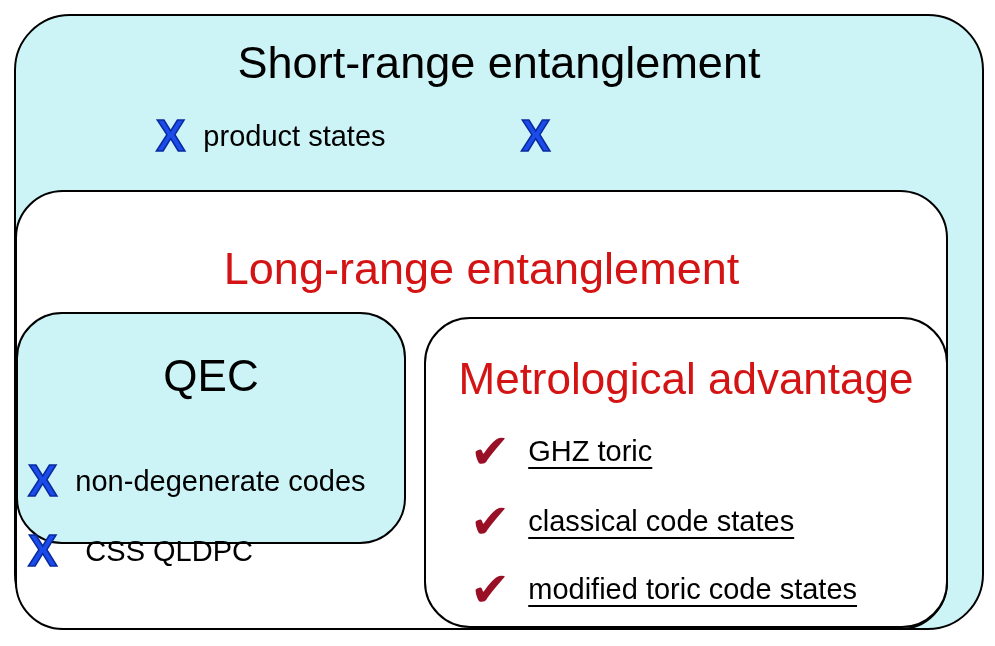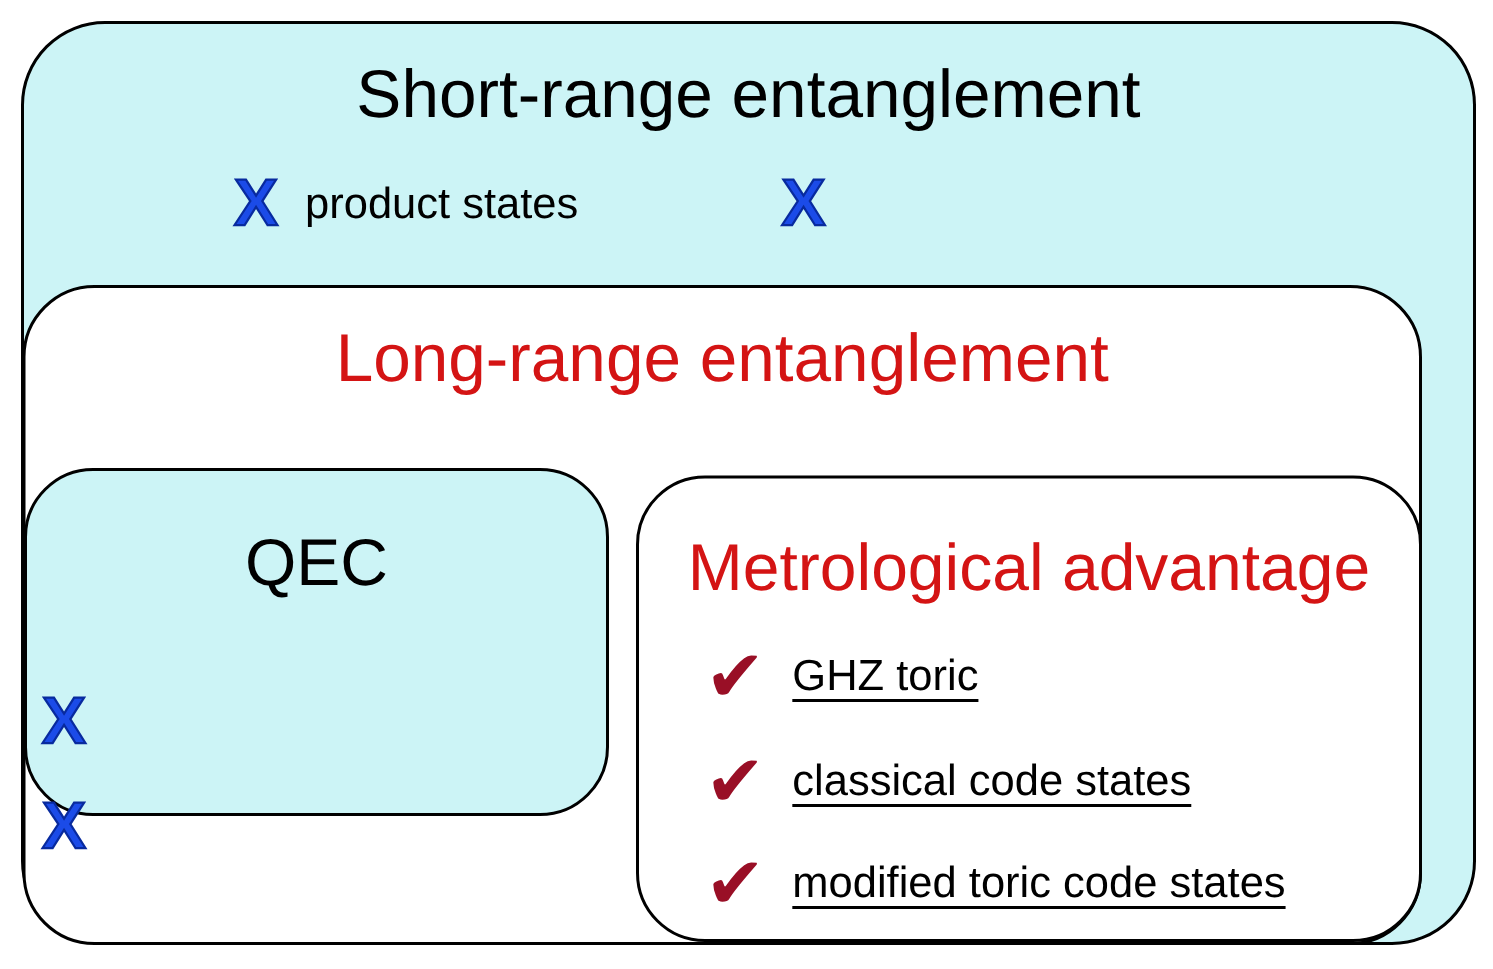--- a/index.html
+++ b/index.html
@@ -44,21 +44,21 @@
     position: absolute;
     left: 0; right: 0;
     text-align: center;
     font-size: 45px;
     line-height: 1.1;
     color: var(--text-black, #000);
     white-space: nowrap;
   }
   .title.red { color: var(--red-title, #d41414); }
   .outer-box .title  { top: 22px; }
-  .long-box .title   { top: 22px; }
+  .long-box .title   { top: 52px; }
   .qec-box .title    { top: 38px; font-size: 44px; }
   .metro-box .title  { top: 36px; font-size: 44px; }
   .item {
     position: absolute;
     display: flex;
     align-items: center;
     gap: 18px;
     white-space: nowrap;
   }
   .marker-x {
@@ -114,24 +114,26 @@
 
   <div class="box long-box">
     <div class="title red">Long-range entanglement</div>
   </div>
 
   <div class="box qec-box">
     <div class="title">QEC</div>
 
     <div class="item qec-item-1">
       <span class="marker-x">X</span>
+      <span class="item-label">non-degenerate codes</span>
     </div>
 
     <div class="item qec-item-2">
       <span class="marker-x">X</span>
+      <span class="item-label">CSS QLDPC</span>
     </div>
   </div>
 
   <div class="box metro-box">
     <div class="title red">Metrological advantage</div>
 
     <div class="item metro-item-1">
       <span class="marker-check">✔</span>
       <span class="item-label underlined">GHZ toric</span>
     </div>

